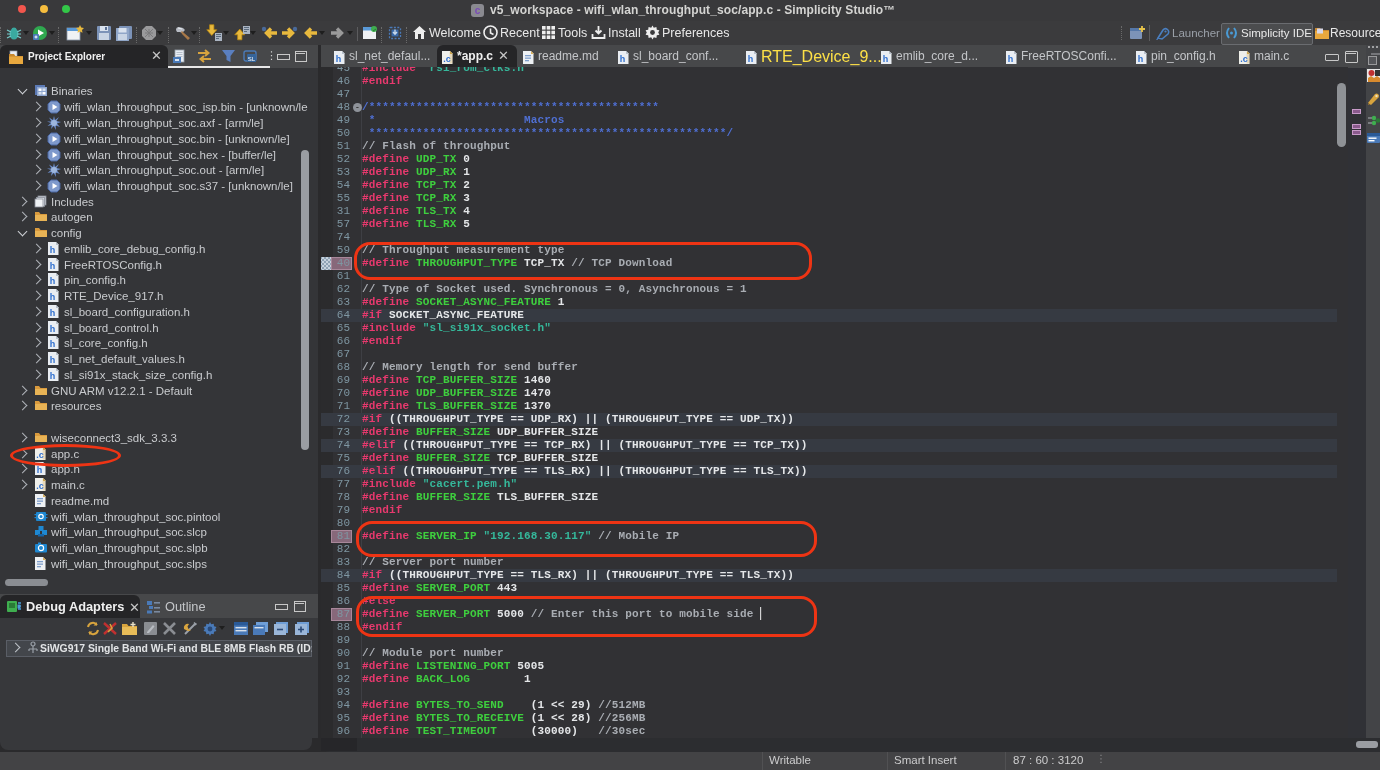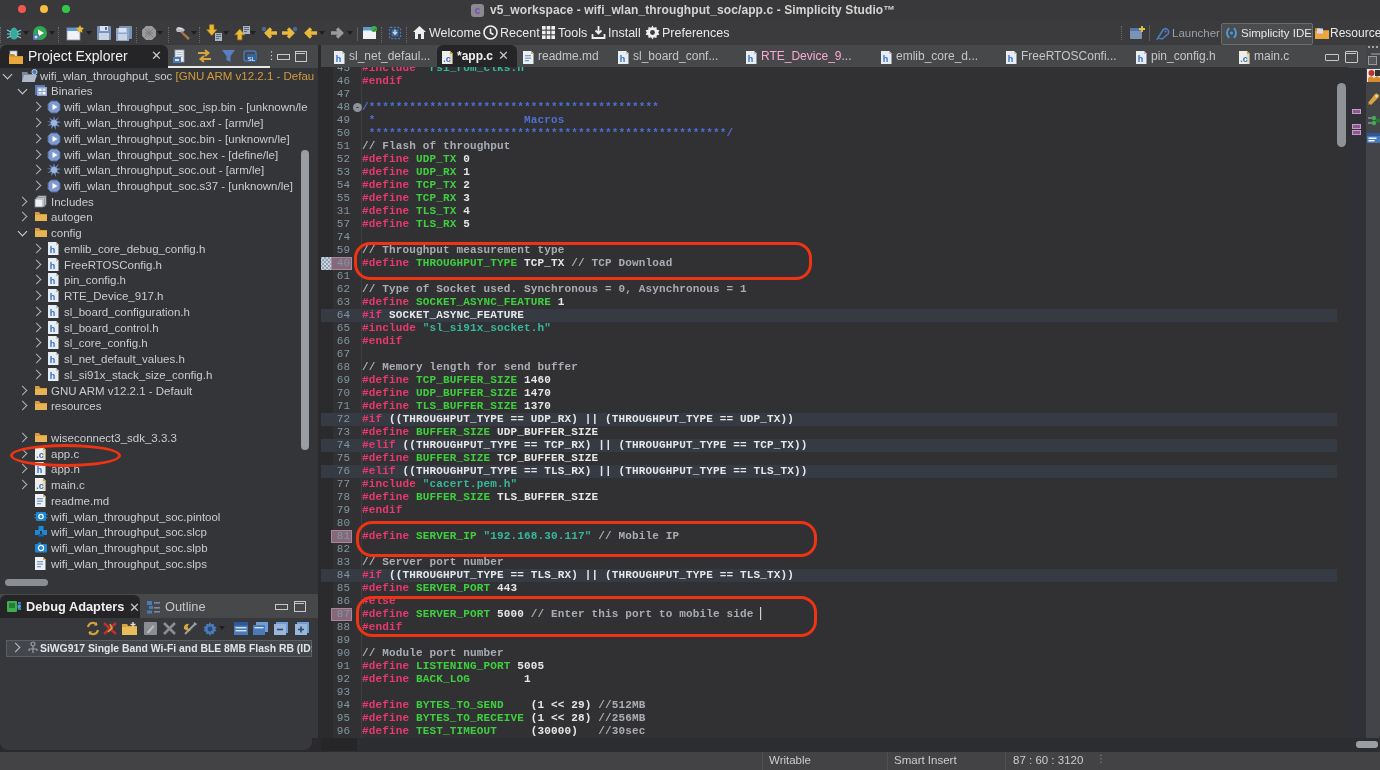--- a/index.html
+++ b/index.html
@@ -222,21 +222,21 @@
           <path d="M1 0 h8 l2.5 2.5 V13 H1 z" fill="#e9edf2"></path>
           <path d="M9 0 l3 3 h-3 z" fill="#b9c2cc"></path>
           <text x="5.6" y="10.5" font-family="Liberation Sans" font-size="9" font-weight="bold" fill="#2f6fce" text-anchor="middle">h</text>
         </svg></div>
       <div style="position:absolute;left:633px;top:0;height:23px;line-height:23px;color:#c4c6c9;font-size:12px;white-space:nowrap">sl_board_conf...</div>
       <div style="position:absolute;left:745px;top:5px"><svg width="12" height="13" viewBox="0 0 12 13" style="">
           <path d="M1 0 h8 l2.5 2.5 V13 H1 z" fill="#e9edf2"></path>
           <path d="M9 0 l3 3 h-3 z" fill="#b9c2cc"></path>
           <text x="5.6" y="10.5" font-family="Liberation Sans" font-size="9" font-weight="bold" fill="#2f6fce" text-anchor="middle">h</text>
         </svg></div>
-      <div style="position:absolute;left:761px;top:0;height:23px;line-height:23px;color:#f9a8d4;font-size:12px;white-space:nowrap">RTE_Device_9...</div>
+      <div style="position:absolute;left:761px;top:0;height:23px;line-height:23px;color:#fde047;font-size:16px;white-space:nowrap">RTE_Device_9...</div>
       <div style="position:absolute;left:880px;top:5px"><svg width="12" height="13" viewBox="0 0 12 13" style="">
           <path d="M1 0 h8 l2.5 2.5 V13 H1 z" fill="#e9edf2"></path>
           <path d="M9 0 l3 3 h-3 z" fill="#b9c2cc"></path>
           <text x="5.6" y="10.5" font-family="Liberation Sans" font-size="9" font-weight="bold" fill="#2f6fce" text-anchor="middle">h</text>
         </svg></div>
       <div style="position:absolute;left:896px;top:0;height:23px;line-height:23px;color:#c4c6c9;font-size:12px;white-space:nowrap">emlib_core_d...</div>
       <div style="position:absolute;left:1005px;top:5px"><svg width="12" height="13" viewBox="0 0 12 13" style="">
           <path d="M1 0 h8 l2.5 2.5 V13 H1 z" fill="#e9edf2"></path>
           <path d="M9 0 l3 3 h-3 z" fill="#b9c2cc"></path>
           <text x="5.6" y="10.5" font-family="Liberation Sans" font-size="9" font-weight="bold" fill="#2f6fce" text-anchor="middle">h</text>
@@ -253,29 +253,20 @@
           <path d="M9 0 l3 3 h-3 z" fill="#c9a24a"></path>
           <path d="M8.6 0.4 l2.8 2.8 v9.4 h-2.8 z" fill="#d8b05e" opacity="0.35"></path>
           <text x="6" y="11" font-family="Liberation Sans" font-size="9" font-weight="bold" fill="#2f6fce" text-anchor="middle">.c</text>
         </svg></div>
       <div style="position:absolute;left:1254px;top:0;height:23px;line-height:23px;color:#c4c6c9;font-size:12px;white-space:nowrap">main.c</div>
       <div style="position:absolute;left:1325px;top:9px;width:12px;height:5px;border:1.4px solid #c8c8c8;border-radius:1px"></div>
       <div style="position:absolute;left:1345px;top:6px;width:11px;height:10px;border:1.4px solid #c8c8c8;border-radius:1px"></div>
       <div style="position:absolute;left:1345px;top:8px;width:11px;height:1.4px;background:#c8c8c8"></div>
     </div>
     <div style="position:absolute;left:0;top:68px;width:318px;height:526px;background:#343538;overflow:hidden;color:#c9cbce;font-size:11.5px">
-      <div style="position:absolute;left:0;top:-0.3px;width:300px;height:16px">
-        <div style="position:absolute;left:4px;top:3px;width:6px;height:6px;border-right:1.5px solid #cfd2d6;border-bottom:1.5px solid #cfd2d6;transform:rotate(45deg)"></div>
-        <div style="position:absolute;left:21px;top:1px"><svg width="17" height="14" viewBox="0 0 17 14" style="">
-            <path d="M1 3 h5 l1.5 2 H14 v8 H1 z" fill="#7a8a9c"></path>
-            <path d="M3 6 h13 l-2.5 7 H1 z" fill="#aebaca"></path>
-            <circle cx="13.5" cy="3" r="2.6" fill="#4a7ab8" stroke="#d8e0ea" stroke-width="0.8"></circle>
-          </svg></div>
-        <div style="position:absolute;left:40px;top:0;height:16px;line-height:16px;white-space:nowrap">wifi_wlan_throughput_soc <span style="color:#d29a3f">[GNU ARM v12.2.1 - Defau</span></div>
-      </div>
       <div style="position:absolute;left:0;top:15.4px;width:300px;height:16px">
         <div style="position:absolute;left:19px;top:3px;width:6px;height:6px;border-right:1.5px solid #cfd2d6;border-bottom:1.5px solid #cfd2d6;transform:rotate(45deg)"></div>
         <div style="position:absolute;left:34px;top:1px"><svg width="14" height="13" viewBox="0 0 14 13" style="">
             <rect x="1" y="1" width="10" height="10" fill="#5b79b4"></rect>
             <rect x="3" y="3" width="10" height="9" fill="#8ea6cf"></rect>
             <rect x="4.5" y="4.5" width="3" height="2.5" fill="#fff"></rect>
             <rect x="8.5" y="4.5" width="3" height="2.5" fill="#d7e0ee"></rect>
             <rect x="4.5" y="8" width="3" height="2.5" fill="#d7e0ee"></rect>
             <rect x="8.5" y="8" width="3" height="2.5" fill="#fff"></rect>
           </svg></div>
@@ -304,21 +295,21 @@
             <path d="M5.5 4 l5 3 -5 3 z" fill="#fff"></path>
           </svg></div>
         <div style="position:absolute;left:64px;top:0;height:16px;line-height:16px;white-space:nowrap">wifi_wlan_throughput_soc.bin - [unknown/le]</div>
       </div>
       <div style="position:absolute;left:0;top:78.5px;width:300px;height:16px">
         <div style="position:absolute;left:33px;top:4px;width:6px;height:6px;border-right:1.5px solid #b0b4ba;border-top:1.5px solid #b0b4ba;transform:rotate(45deg)"></div>
         <div style="position:absolute;left:47px;top:1px"><svg width="14" height="14" viewBox="0 0 14 14" style="">
             <path d="M4 1 h6 l3 3 v6 l-3 3 H4 l-3-3 V4 z" fill="#7e99cc" stroke="#4a66a0" stroke-width="1"></path>
             <path d="M5.5 4 l5 3 -5 3 z" fill="#fff"></path>
           </svg></div>
-        <div style="position:absolute;left:64px;top:0;height:16px;line-height:16px;white-space:nowrap">wifi_wlan_throughput_soc.hex - [define/le]</div>
+        <div style="position:absolute;left:64px;top:0;height:16px;line-height:16px;white-space:nowrap">wifi_wlan_throughput_soc.hex - [buffer/le]</div>
       </div>
       <div style="position:absolute;left:0;top:94.2px;width:300px;height:16px">
         <div style="position:absolute;left:33px;top:4px;width:6px;height:6px;border-right:1.5px solid #b0b4ba;border-top:1.5px solid #b0b4ba;transform:rotate(45deg)"></div>
         <div style="position:absolute;left:47px;top:1px"><svg width="14" height="14" viewBox="0 0 14 14" style="">
             <path d="M7 0 L8 4 L12 1 L9.5 5 L14 6 L10 7.5 L13 11 L8.7 9.5 L9 14 L6.7 10 L4 13 L4.8 9 L0.5 10 L4 7 L0 5.5 L4.5 5.5 L2 1.5 L6 4 z" fill="#6b8cc9"></path>
             <circle cx="7" cy="7" r="3" fill="#9db6dd"></circle>
           </svg></div>
         <div style="position:absolute;left:64px;top:0;height:16px;line-height:16px;white-space:nowrap">wifi_wlan_throughput_soc.out - [arm/le]</div>
       </div>
       <div style="position:absolute;left:0;top:110.0px;width:300px;height:16px">
@@ -539,21 +530,21 @@
       <div style="position:absolute;left:301px;top:82px;width:8px;height:300px;border-radius:4px;background:#9a9da2"></div>
       <div style="position:absolute;left:5px;top:511px;width:43px;height:7px;border-radius:4px;background:#8a8d92"></div>
     </div>
     <div style="position:absolute;left:0;top:45px;width:318px;height:23px">
       <div style="position:absolute;left:0px;top:0;width:168px;height:23px;background:#252527;border-radius:6px 6px 0 0"></div>
       <div style="position:absolute;left:8px;top:5px"><svg width="16" height="14" viewBox="0 0 16 14" style="">
           <rect x="2" y="1" width="7" height="6" fill="#e8ecf2" stroke="#9aa2ac" stroke-width="0.7"></rect>
           <path d="M1 4 h5 l1.5 2 H15 v8 H1 z" fill="#c8882e"></path>
           <path d="M1 6.5 h14 v7.5 H1 z" fill="#e8a83e"></path>
         </svg></div>
-      <div style="position:absolute;left:28px;top:0;height:23px;line-height:23px;color:#f0f0f0;font-size:14px;font-weight:normal">Project Explorer</div>
+      <div style="position:absolute;left:28px;top:0;height:23px;line-height:23px;color:#f0f0f0;font-size:10px;font-weight:bold">Project Explorer</div>
       <div style="position:absolute;left:151px;top:6px;width:10px;height:10px;color:#c8c8c8;font-size:13px;line-height:10px">✕</div>
       <div style="position:absolute;left:172px;top:4px"><svg width="16" height="15" viewBox="0 0 16 15" style="">
           <rect x="3" y="1" width="9" height="12" fill="#e8edf4" stroke="#9aa2ac" stroke-width="0.8"></rect>
           <path d="M4.5 3.5 h6 M4.5 5.5 h6 M4.5 7.5 h6" stroke="#aab4c0" stroke-width="0.8"></path>
           <rect x="1" y="8" width="8" height="6" fill="#4a7ab8"></rect>
           <path d="M3 11 h4" stroke="#fff" stroke-width="1.6"></path>
         </svg></div>
       <div style="position:absolute;left:196px;top:4px"><svg width="17" height="15" viewBox="0 0 17 15" style="">
           <path d="M2 4 h10 M9 1 l3.5 3 L9 7" stroke="#d8a43e" stroke-width="2" fill="none"></path>
           <path d="M15 10 h-10 M8 7 l-3.5 3 L8 13" stroke="#d8a43e" stroke-width="2" fill="none"></path>

